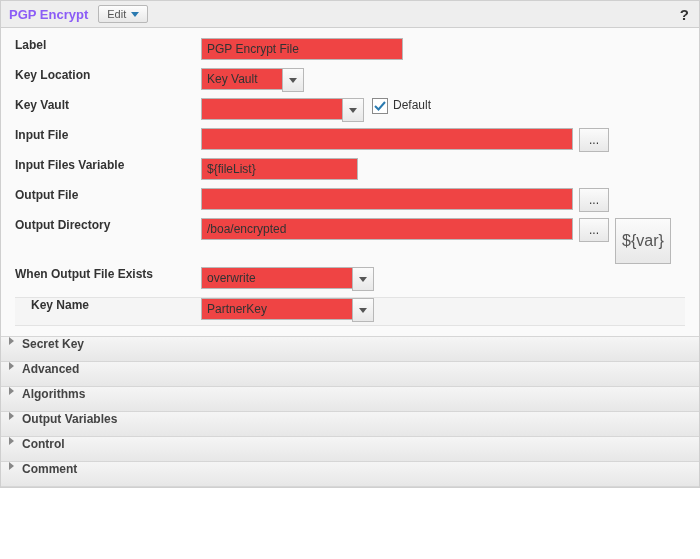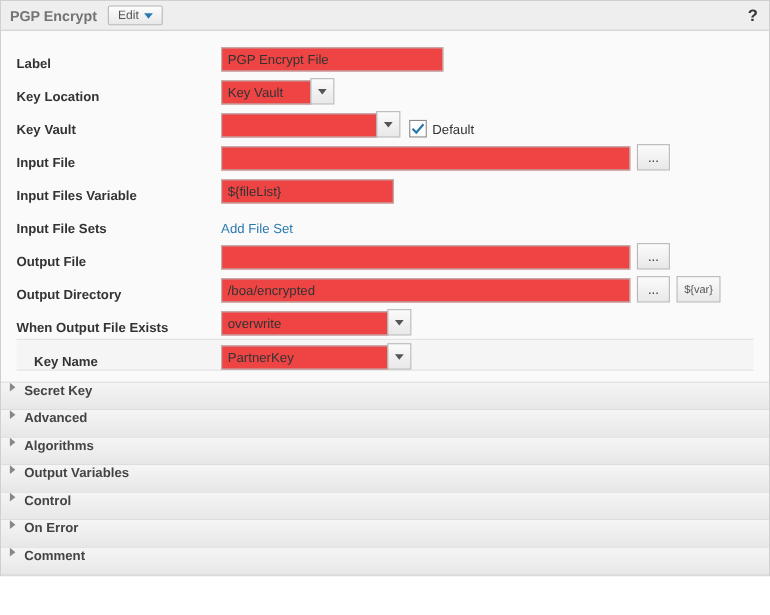--- a/index.html
+++ b/index.html
@@ -1,36 +1,36 @@
 <!DOCTYPE html>
 <html><head>
 <meta charset="utf-8">
 <style>
   html,body{margin:0;padding:0;font-family:Arial,Helvetica,sans-serif;font-size:12px;color:#333;background:#fff}
   .wrap{border:1px solid #cfcfcf;width:698px;margin:0;background:#fff}
   
   .hdr{display:flex;align-items:center;background:#eeeeee;border-bottom:1px solid #cfcfcf;padding:4px 8px;position:relative}
-  .hdr-title{font-weight:bold;font-size:13px;color:#737373;margin-right:10px}
+  .hdr-title{font-weight:bold;font-size:13px;color:#8b5cf6;margin-right:10px}
   .edit-btn{display:inline-flex;align-items:center;border:1px solid #b8b8b8;background:linear-gradient(#fdfdfd,#e8e8e8);color:#555;font-size:11px;padding:2px 8px;border-radius:2px;cursor:pointer}
   .chev-down{width:0;height:0;border-left:4px solid transparent;border-right:4px solid transparent;border-top:5px solid #2a7ab0;margin-left:5px}
   .help{position:absolute;right:10px;top:5px;font-weight:bold;font-size:15px;color:#333;cursor:pointer}
   
   .body{background:#fafafa;padding:10px 14px 10px 14px}
-  .row{display:flex;align-items:flex-end;min-height:27px;margin-bottom:3px}
+  .row{display:flex;align-items:flex-start;min-height:27px;margin-bottom:3px}
   .lbl{width:180px;font-weight:bold;color:#333;padding-right:6px}
   .lbl-sub{width:164px;margin-left:16px;font-weight:bold;color:#333;padding-right:6px}
   .txt{border:1px solid #b8b8b8;height:20px;padding:0 5px;font-size:12px;font-family:inherit;color:#333;background:#ef4444}
   .txt.w200{width:190px}
   .txt.w155{width:145px}
   .txt.w150{width:140px}
   .txt.w370{width:360px}
   .ddbtn{display:inline-flex;align-items:center;justify-content:center;border:1px solid #b8b8b8;background:linear-gradient(#fbfbfb,#e8e8e8);height:22px;width:20px;cursor:pointer;margin-left:-1px}
   .tri{width:0;height:0;border-left:4px solid transparent;border-right:4px solid transparent;border-top:5px solid #555}
   .iconbtn{display:inline-flex;align-items:center;justify-content:center;border:1px solid #b8b8b8;background:linear-gradient(#fbfbfb,#e8e8e8);height:22px;min-width:22px;cursor:pointer;margin-left:6px;font-size:12px;color:#333;padding:0 3px}
-  .varbtn{font-size:10px;color:#555;padding:0 6px}
+  .varbtn{font-size:16px;color:#555;padding:11px 6px}
   .chk{width:14px;height:14px;border:1px solid #8a8a8a;background:#fff;display:inline-flex;align-items:center;justify-content:center;margin-left:8px;margin-right:5px}
   .chk svg{width:12px;height:12px}
   .link{color:#2a7ab0;cursor:pointer}
   .keyrow-wrap{border-top:1px solid #e3e3e3;border-bottom:1px solid #e3e3e3;background:#f5f5f5;padding:0 0;margin-top:3px}
   
   .acc{border-top:1px solid #d6d6d6}
   .acc-row{display:flex;align-items:flex-start;background:linear-gradient(#f5f5f5,#e7e7e7);border-bottom:1px solid #d6d6d6;height:24px;padding-left:8px;cursor:pointer}
   .acc-row .tri-r{width:0;height:0;border-top:4px solid transparent;border-bottom:4px solid transparent;border-left:5px solid #888;margin-right:8px}
   .acc-row span{font-weight:bold;font-size:12px;color:#444}
 </style>
@@ -81,24 +81,20 @@
       <span class="lbl">Input File</span>
       <input class="txt w370" value="" style="">
       <span class="iconbtn">...</span>
     </div>
 
     <div class="row">
       <span class="lbl">Input Files Variable</span>
       <input class="txt w155" value="${fileList}" style="">
     </div>
 
-    <div class="row">
-      <span class="lbl">Input File Sets</span>
-      <span class="link">Add File Set</span>
-    </div>
 
     <div class="row">
       <span class="lbl">Output File</span>
       <input class="txt w370" value="" style="">
       <span class="iconbtn">...</span>
     </div>
 
     <div class="row">
       <span class="lbl">Output Directory</span>
       <input class="txt w370" value="/boa/encrypted" style="">
@@ -143,21 +139,17 @@
     <div class="acc-row">
         <span class="tri-r"></span>
         <span>Output Variables</span>
       </div>
     <div class="acc-row">
         <span class="tri-r"></span>
         <span>Control</span>
       </div>
     <div class="acc-row">
         <span class="tri-r"></span>
-        <span>On Error</span>
-      </div>
-    <div class="acc-row">
-        <span class="tri-r"></span>
         <span>Comment</span>
       </div>
   </div>
 
 </div>
 
 </body></html>

